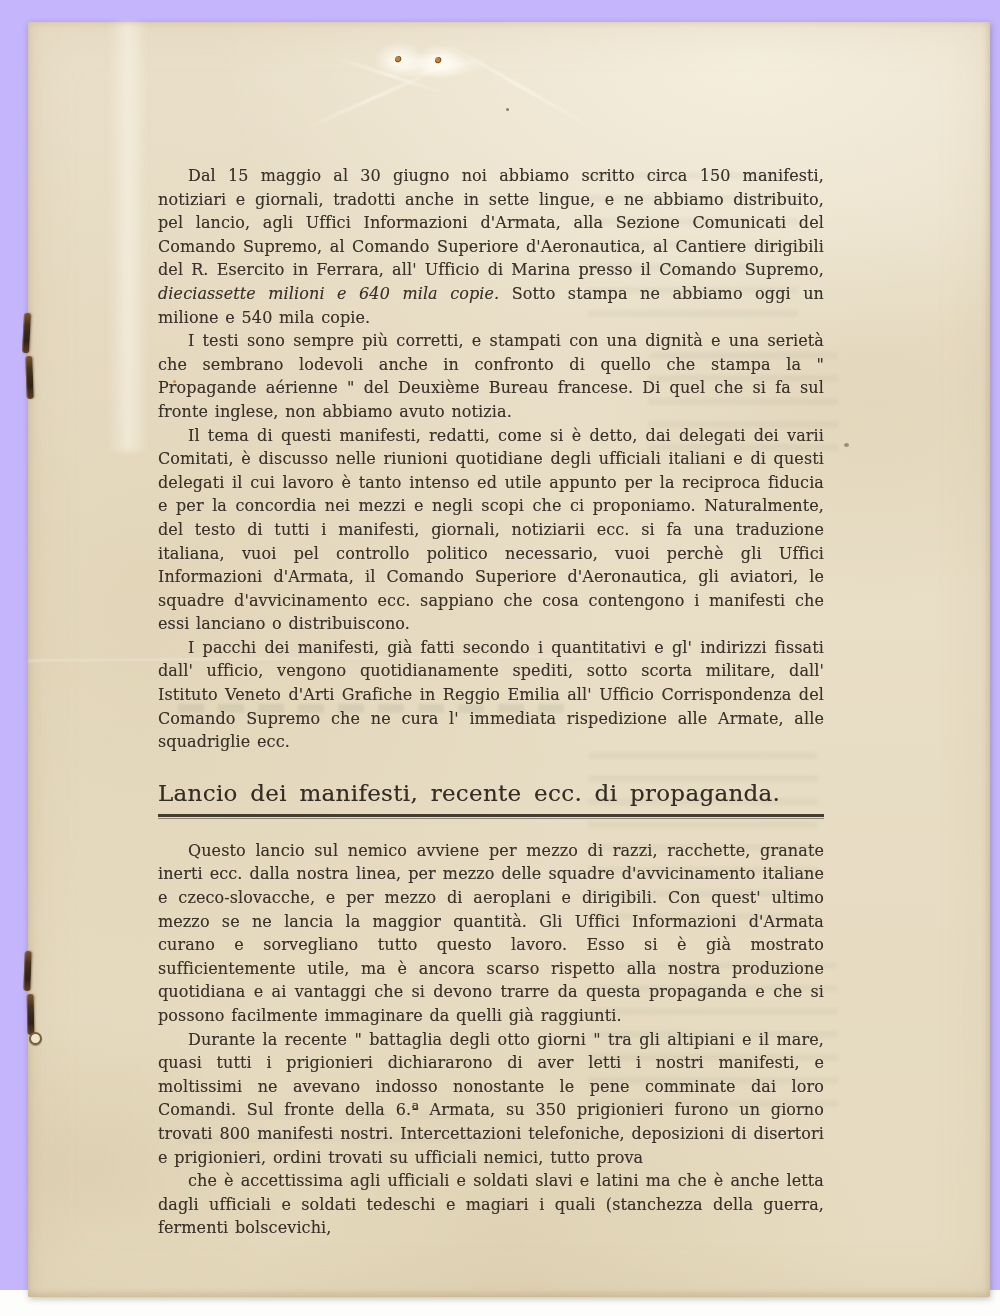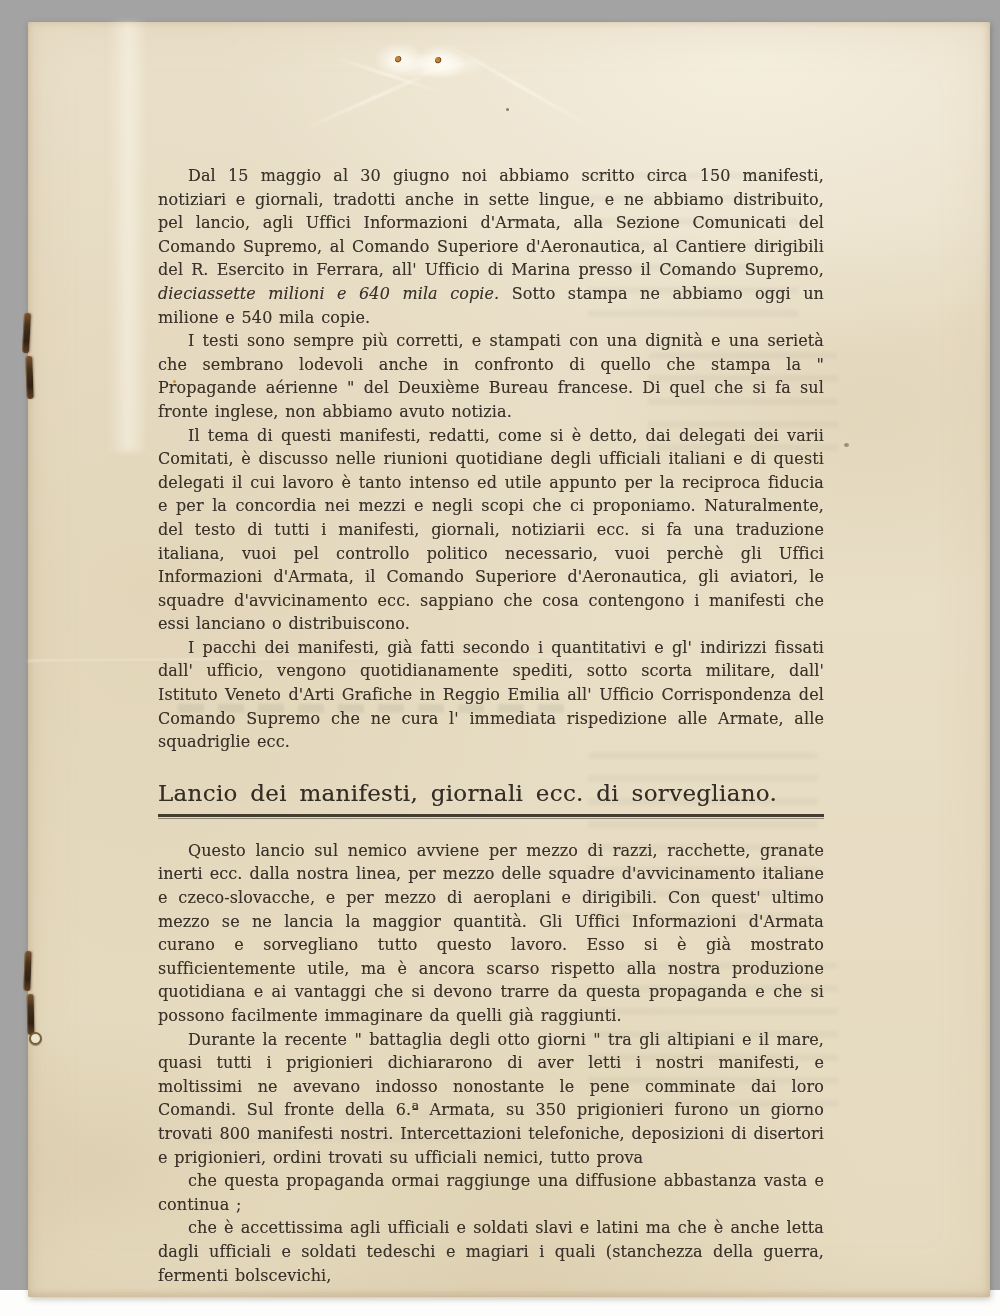--- a/index.html
+++ b/index.html
@@ -1,18 +1,18 @@
 <!DOCTYPE html>
 <html><head>
 <meta charset="utf-8">
 <style>
   html,body{margin:0;padding:0;}
   body{width:1000px;height:1316px;overflow:hidden;background:#fdfdfc;}
 
-  .stage{position:relative;width:1000px;height:1290px;background:#a3a3a3;}
+  .stage{position:relative;width:1000px;height:1290px;background:#c4b5fd;}
 
   .paper{
     position:absolute;left:28px;top:22px;width:962px;height:1275px;
     background-color:#e9dfc8;
     background-image:
       radial-gradient(900px 500px at 75% 3%, rgba(255,252,242,.5), transparent 60%),
       radial-gradient(700px 900px at 12% 45%, rgba(193,170,122,.16), transparent 65%),
       radial-gradient(420px 280px at 88% 30%, rgba(200,182,138,.18), transparent 70%),
       radial-gradient(520px 420px at 50% 96%, rgba(196,176,132,.20), transparent 70%),
       radial-gradient(320px 220px at 6% 90%, rgba(190,168,122,.22), transparent 70%),
@@ -149,28 +149,27 @@
     <div class="content">
 
       <p><span>Dal 15 maggio al 30 giugno noi abbiamo scritto circa 150 manifesti, notiziari e giornali, tradotti anche in sette lingue, e ne abbiamo distribuito, pel lancio, agli Uffici Informazioni d'Armata, alla Sezione Comunicati del Comando Supremo, al Comando Superiore d'Aeronautica, al Cantiere dirigibili del R. Esercito in Ferrara, all' Ufficio di Marina presso il Comando Supremo, </span><span class="it">dieciassette milioni e 640 mila copie.</span><span> Sotto stampa ne abbiamo oggi un milione e 540 mila copie.</span></p>
 
       <p>I testi sono sempre più corretti, e stampati con una dignità e una serietà che sembrano lodevoli anche in confronto di quello che stampa la " Propagande aérienne " del Deuxième Bureau francese. Di quel che si fa sul fronte inglese, non abbiamo avuto notizia.</p>
 
       <p>Il tema di questi manifesti, redatti, come si è detto, dai delegati dei varii Comitati, è discusso nelle riunioni quotidiane degli ufficiali italiani e di questi delegati il cui lavoro è tanto intenso ed utile appunto per la reciproca fiducia e per la concordia nei mezzi e negli scopi che ci proponiamo. Naturalmente, del testo di tutti i manifesti, giornali, notiziarii ecc. si fa una traduzione italiana, vuoi pel controllo politico necessario, vuoi perchè gli Uffici Informazioni d'Armata, il Comando Superiore d'Aeronautica, gli aviatori, le squadre d'avvicinamento ecc. sappiano che cosa contengono i manifesti che essi lanciano o distribuiscono.</p>
 
       <p>I pacchi dei manifesti, già fatti secondo i quantitativi e gl' indirizzi fissati dall' ufficio, vengono quotidianamente spediti, sotto scorta militare, dall' Istituto Veneto d'Arti Grafiche in Reggio Emilia all' Ufficio Corrispondenza del Comando Supremo che ne cura l' immediata rispedizione alle Armate, alle squadriglie ecc.</p>
 
-      <h1 class="heading">Lancio dei manifesti, giornali ecc. di sorvegliano.</h1>
+      <h1 class="heading">Lancio dei manifesti, recente ecc. di propaganda.</h1>
       <div class="heading-rule"></div>
 
       <p>Questo lancio sul nemico avviene per mezzo di razzi, racchette, granate inerti ecc. dalla nostra linea, per mezzo delle squadre d'avvicinamento italiane e czeco-slovacche, e per mezzo di aeroplani e dirigibili. Con quest' ultimo mezzo se ne lancia la maggior quantità. Gli Uffici Informazioni d'Armata curano e sorvegliano tutto questo lavoro. Esso si è già mostrato sufficientemente utile, ma è ancora scarso rispetto alla nostra produzione quotidiana e ai vantaggi che si devono trarre da questa propaganda e che si possono facilmente immaginare da quelli già raggiunti.</p>
 
       <p>Durante la recente " battaglia degli otto giorni " tra gli altipiani e il mare, quasi tutti i prigionieri dichiararono di aver letti i nostri manifesti, e moltissimi ne avevano indosso nonostante le pene comminate dai loro Comandi. Sul fronte della 6.ª Armata, su 350 prigionieri furono un giorno trovati 800 manifesti nostri. Intercettazioni telefoniche, deposizioni di disertori e prigionieri, ordini trovati su ufficiali nemici, tutto prova</p>
 
-      <p>che questa propaganda ormai raggiunge una diffusione abbastanza vasta e continua ;</p>
 
 
       <p>che è accettissima agli ufficiali e soldati slavi e latini ma che è anche letta dagli ufficiali e soldati tedeschi e magiari i quali (stanchezza della guerra, fermenti bolscevichi,</p>
 
     </div>
 
   </div>
 </div>
 
 </body></html>

